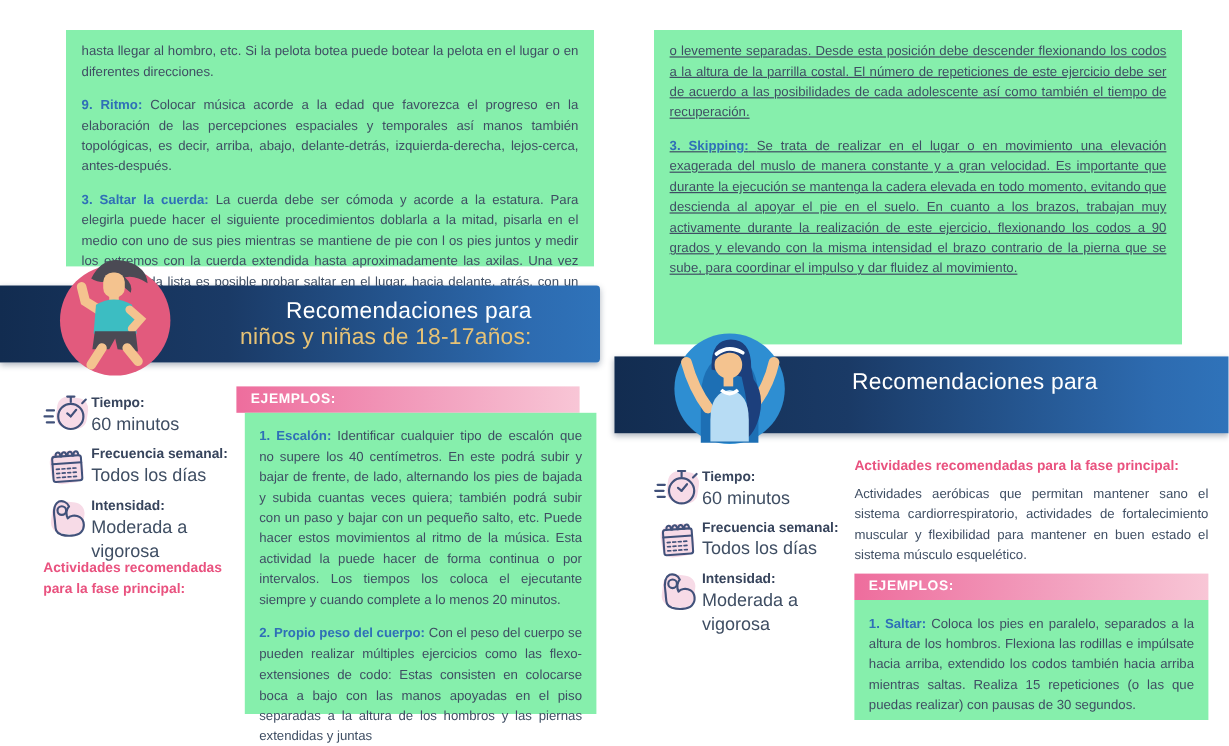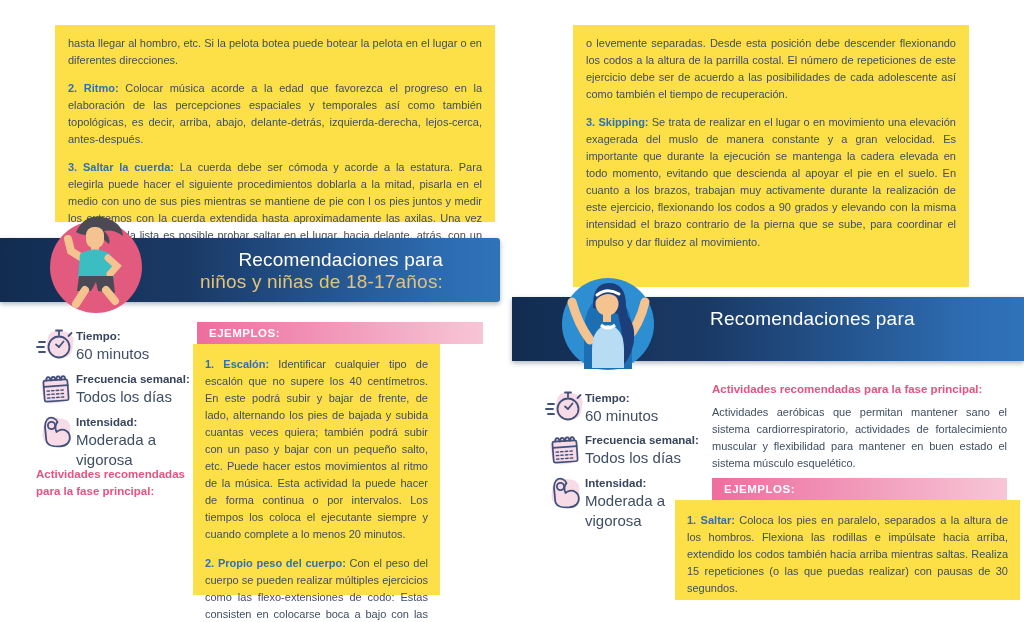--- a/index.html
+++ b/index.html
@@ -1,21 +1,21 @@
 <!DOCTYPE html>
 <html><head>
 <meta charset="utf-8">
 <style>
   html,body{margin:0;padding:0;background:#ffffff;}
   .canvas{
     position:relative;width:1024px;height:622px;background:#ffffff;overflow:hidden;
     font-family:"Liberation Sans","DejaVu Sans",sans-serif;color:#3f4e63;
   }
   .abs{position:absolute;}
-  .cream{background:#fde047;}
+  .cream{background:#86efac;}
   .bt{font-size:11px;line-height:1.55;text-align:justify;margin:0 0 11px 0;color:#3f4e63;}
   .bt:last-child{margin-bottom:0;}
   .blue-label{color:#2f6fb7;font-weight:bold;}
   .pink-heading{color:#e9527f;font-weight:bold;font-size:11.5px;line-height:1.45;margin:0 0 6px 0;}
   .banner{
     background:linear-gradient(90deg,#122c50 0%,#1a3a66 38%,#2d6bb0 88%,#2f73ba 100%);
     box-shadow:0 2px 5px rgba(20,40,70,0.35);z-index:1;
   }
   .banner-text{position:absolute;font-size:19px;line-height:1.18;letter-spacing:0.2px;}
   .banner-line1{color:#ffffff;text-align:right;}
@@ -33,21 +33,21 @@
   .examples-body{box-sizing:border-box;padding:12px;}
   .pad{box-sizing:border-box;padding:10px 13px;}
 </style>
 </head>
 <body>
 
 <div class="canvas">
 
   <div class="abs cream pad" style="left:55px;top:25px;width:440px;height:197px;">
     <p class="bt"><span>hasta llegar al hombro, etc. Si la pelota botea puede botear la pelota en el lugar o en diferentes direcciones.</span></p>
-    <p class="bt"><span class="blue-label">2. Ritmo:</span> <span>Colocar música acorde a la edad que favorezca el progreso en la elaboración de las percepciones espaciales y temporales así como también topológicas, es decir, arriba, abajo, delante-detrás, izquierda-derecha, lejos-cerca, antes-después.</span></p>
+    <p class="bt"><span class="blue-label">9. Ritmo:</span> <span>Colocar música acorde a la edad que favorezca el progreso en la elaboración de las percepciones espaciales y temporales así manos también topológicas, es decir, arriba, abajo, delante-detrás, izquierda-derecha, lejos-cerca, antes-después.</span></p>
     <p class="bt"><span class="blue-label">3. Saltar la cuerda:</span> <span>La cuerda debe ser cómoda y acorde a la estatura. Para elegirla puede hacer el siguiente procedimientos doblarla a la mitad, pisarla en el medio con uno de sus pies mientras se mantiene de pie con l os pies juntos y medir los extremos con la cuerda extendida hasta aproximadamente las axilas. Una vez con la cuerda lista es posible probar saltar en el lugar, hacia delante, atrás, con un pie, etc.</span></p>
   </div>
 
   <div class="abs banner" style="left:0;top:238px;width:500px;height:64px;border-radius:0 3px 3px 0;">
     <div class="banner-text" style="left:200px;top:11px;">
       <div class="banner-line1">Recomendaciones para</div>
       <div class="banner-line2">niños y niñas de 18-17años:</div>
     </div>
   </div>
 
@@ -127,26 +127,26 @@
     </span>
   </div>
 
   <div class="abs" style="left:36px;top:466px;width:152px;">
     <p class="pink-heading">Actividades recomendadas para la fase principal:</p>
   </div>
 
   <div class="abs examples-header" style="left:197px;top:322px;width:286px;height:22px;">
     <span>EJEMPLOS:</span>
   </div>
-  <div class="abs cream examples-body" style="left:193px;top:344px;width:247px;height:251px;">
+  <div class="abs cream examples-body" style="left:204px;top:344px;width:293px;height:251px;">
     <p class="bt"><span class="blue-label">1. Escalón:</span> <span>Identificar cualquier tipo de escalón que no supere los 40 centímetros. En este podrá subir y bajar de frente, de lado, alternando los pies de bajada y subida cuantas veces quiera; también podrá subir con un paso y bajar con un pequeño salto, etc. Puede hacer estos movimientos al ritmo de la música. Esta actividad la puede hacer de forma continua o por intervalos. Los tiempos los coloca el ejecutante siempre y cuando complete a lo menos 20 minutos.</span></p>
     <p class="bt"><span class="blue-label">2. Propio peso del cuerpo:</span> <span>Con el peso del cuerpo se pueden realizar múltiples ejercicios como las flexo-extensiones de codo: Estas consisten en colocarse boca a bajo con las manos apoyadas en el piso separadas a la altura de los hombros y las piernas extendidas y juntas</span></p>
   </div>
 
-  <div class="abs cream pad" style="left:573px;top:25px;width:396px;height:262px;">
+  <div class="abs cream pad" style="left:545px;top:25px;width:440px;height:262px;text-decoration:underline;">
     <p class="bt"><span>o levemente separadas. Desde esta posición debe descender flexionando los codos a la altura de la parrilla costal. El número de repeticiones de este ejercicio debe ser de acuerdo a las posibilidades de cada adolescente así como también el tiempo de recuperación.</span></p>
     <p class="bt"><span class="blue-label">3. Skipping:</span> <span>Se trata de realizar en el lugar o en movimiento una elevación exagerada del muslo de manera constante y a gran velocidad. Es importante que durante la ejecución se mantenga la cadera elevada en todo momento, evitando que descienda al apoyar el pie en el suelo. En cuanto a los brazos, trabajan muy activamente durante la realización de este ejercicio, flexionando los codos a 90 grados y elevando con la misma intensidad el brazo contrario de la pierna que se sube, para coordinar el impulso y dar fluidez al movimiento.</span></p>
   </div>
 
   <div class="abs banner" style="left:512px;top:297px;width:512px;height:64px;">
     <div class="banner-text" style="left:198px;top:11px;">
       <div class="banner-line1">Recomendaciones para</div>
     </div>
   </div>
 
@@ -228,17 +228,17 @@
   </div>
 
   <div class="abs" style="left:712px;top:381px;width:295px;">
     <p class="pink-heading">Actividades recomendadas para la fase principal:</p>
     <p class="bt">Actividades aeróbicas que permitan mantener sano el sistema cardiorrespiratorio, actividades de fortalecimiento muscular y flexibilidad para mantener en buen estado el sistema músculo esquelético.</p>
   </div>
 
   <div class="abs examples-header" style="left:712px;top:478px;width:295px;height:22px;">
     <span>EJEMPLOS:</span>
   </div>
-  <div class="abs cream examples-body" style="left:675px;top:500px;width:345px;height:100px;">
+  <div class="abs cream examples-body" style="left:712px;top:500px;width:295px;height:100px;">
     <p class="bt"><span class="blue-label">1. Saltar:</span> <span>Coloca los pies en paralelo, separados a la altura de los hombros. Flexiona las rodillas e impúlsate hacia arriba, extendido los codos también hacia arriba mientras saltas. Realiza 15 repeticiones (o las que puedas realizar) con pausas de 30 segundos.</span></p>
   </div>
 
 </div>
 
 </body></html>

